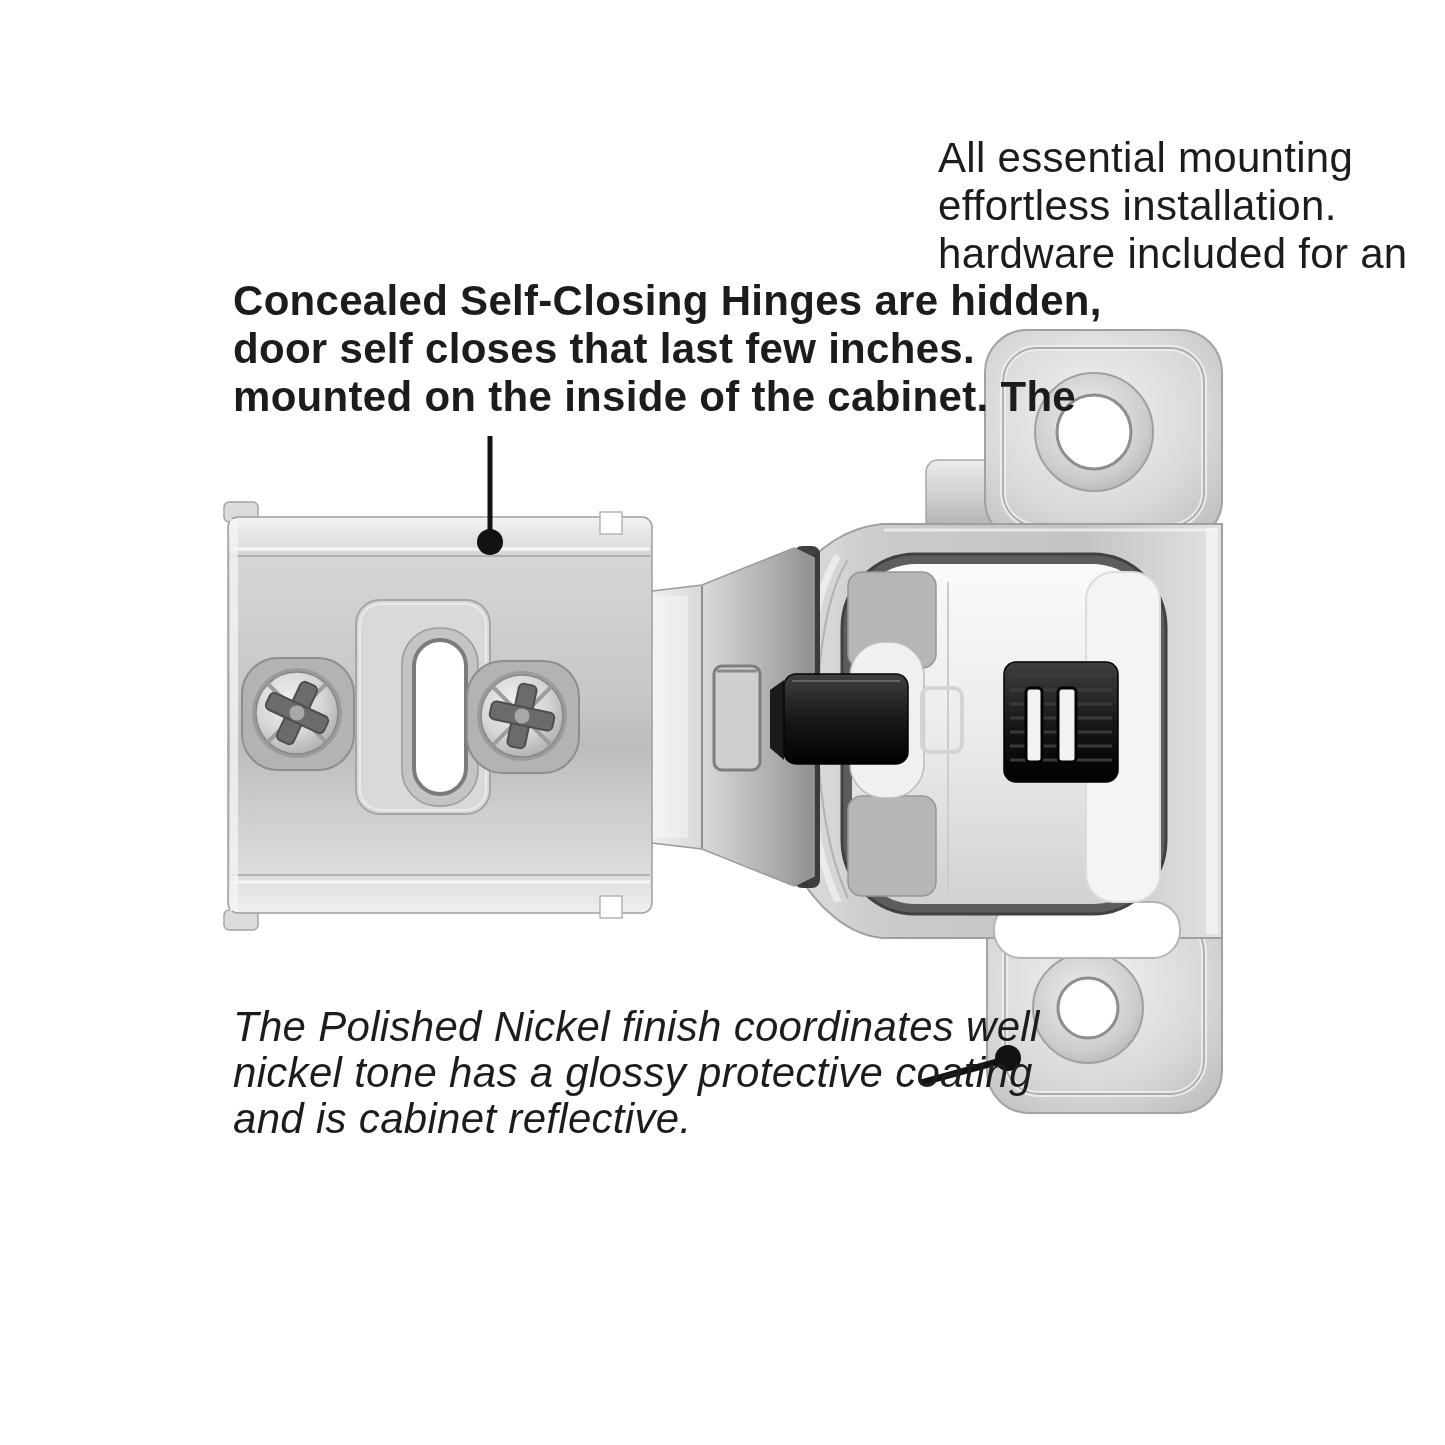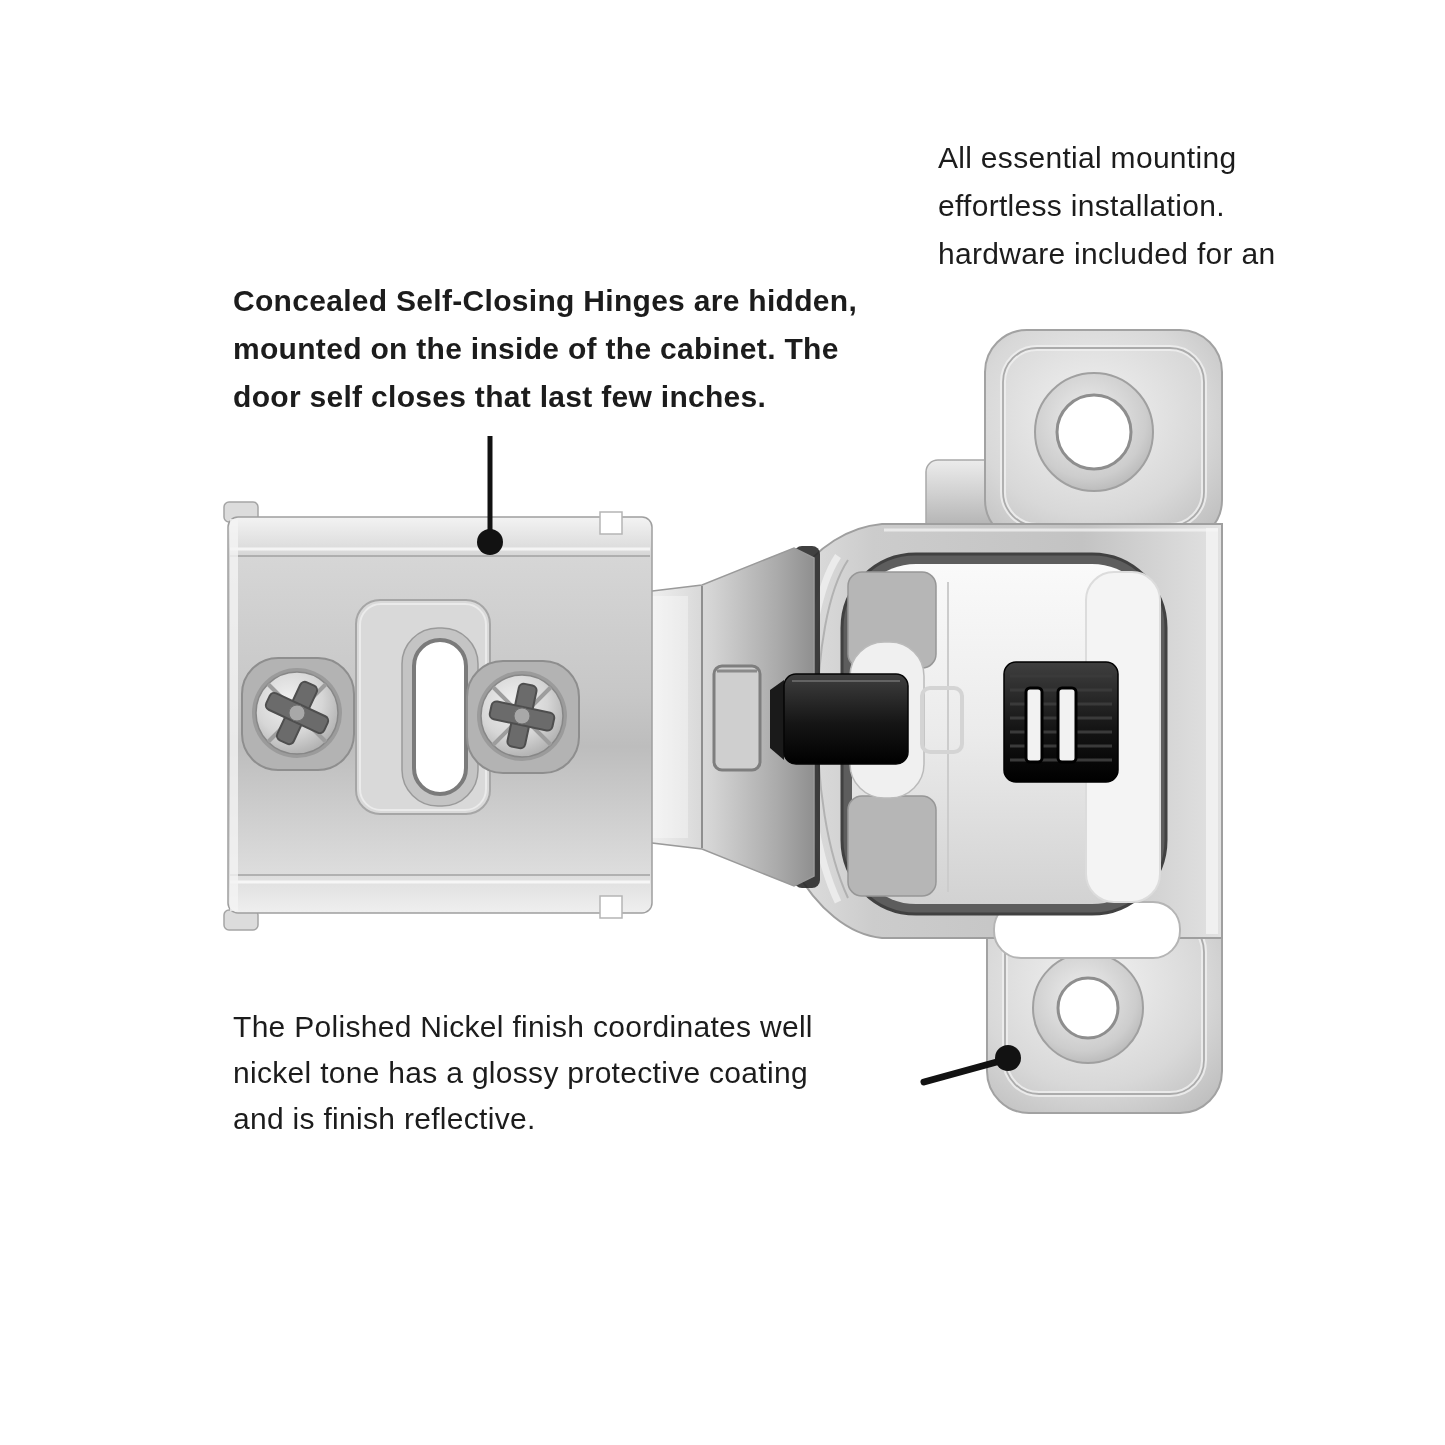--- a/index.html
+++ b/index.html
@@ -1,23 +1,23 @@
 <!DOCTYPE html>
 <html><head>
 <meta charset="utf-8">
 <style>
   html,body{margin:0;padding:0;background:#ffffff;}
   .page{position:relative;width:1445px;height:1445px;background:#ffffff;overflow:hidden;
         font-family:"Liberation Sans", sans-serif;color:#1c1c1c;}
   .hinge-svg{position:absolute;left:0;top:0;width:1445px;height:1445px;}
-  .note{position:absolute;font-size:30px;letter-spacing:.3px;color:#1c1c1c;}
+  .note{position:absolute;font-size:42px;letter-spacing:.3px;color:#1c1c1c;}
   .note .ln{white-space:nowrap;}
   .note-tr{left:938px;top:134px;line-height:48px;}
   .note-left{left:233px;top:277px;line-height:48px;font-weight:bold;}
-  .note-bl{left:233px;top:1004px;line-height:46px;}
+  .note-bl{left:233px;top:1004px;line-height:46px;font-style:italic;}
 </style>
 </head>
 <body>
 
 <div class="page">
 
   <svg class="hinge-svg" viewBox="0 0 1445 1445" aria-hidden="true">
     <defs>
       <linearGradient id="plateFace" x1="0" y1="0" x2="0" y2="1">
         <stop offset="0" stop-color="#f3f3f3"></stop>
@@ -216,23 +216,23 @@
   </svg>
 
   <div class="note note-tr">
     <div class="ln">All essential mounting</div>
     <div class="ln">effortless installation.</div>
     <div class="ln">hardware included for an</div>
   </div>
 
   <div class="note note-left">
     <div class="ln">Concealed Self-Closing Hinges are hidden,</div>
+    <div class="ln">door self closes that last few inches.</div>
     <div class="ln">mounted on the inside of the cabinet. The</div>
-    <div class="ln">door self closes that last few inches.</div>
   </div>
 
   <div class="note note-bl">
     <div class="ln">The Polished Nickel finish coordinates well</div>
     <div class="ln">nickel tone has a glossy protective coating</div>
-    <div class="ln">and is finish reflective.</div>
+    <div class="ln">and is cabinet reflective.</div>
   </div>
 
 </div>
 
 </body></html>

